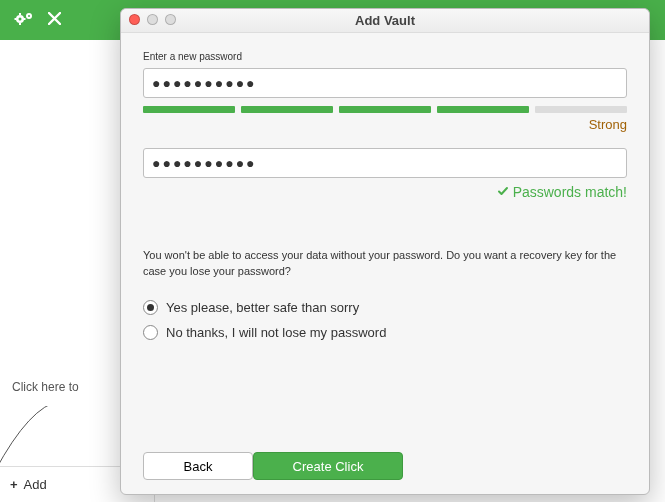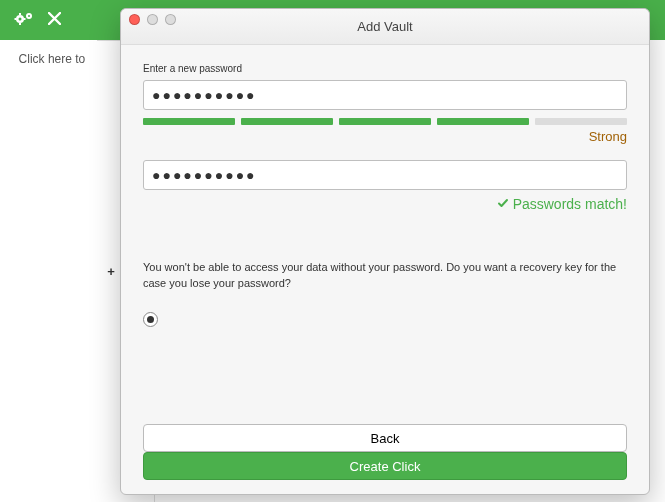--- a/index.html
+++ b/index.html
@@ -2,51 +2,51 @@
 <html><head>
 <meta charset="utf-8">
 <style>
   * { box-sizing: border-box; margin: 0; padding: 0; }
   body { font-family: -apple-system, "Helvetica Neue", Arial, sans-serif; font-size: 13px; color: #333; background: #fff; width: 665px; height: 502px; overflow: hidden; position: relative; }
   .app-header { background: #49b04a; height: 40px; display: flex; align-items: center; justify-content: space-between; padding: 0 14px; color: #fff; }
   .app-header .title { font-weight: 600; letter-spacing: 2px; font-size: 14px; }
   .app-header .right { display: flex; gap: 14px; align-items: center; }
   .app-header .icon { cursor: pointer; }
   .app-body { display: flex; height: calc(100% - 40px); }
-  .sidebar { width: 155px; border-right: 1px solid #ddd; display: flex; flex-direction: row; background: #fff; text-align: right; }
+  .sidebar { width: 155px; border-right: 1px solid #ddd; display: flex; flex-direction: column; background: #fff; }
   .sidebar .spacer { flex: 1; }
   .sidebar .hint { padding: 12px; font-size: 12px; color: #555; }
   .sidebar .curve { height: 60px; position: relative; overflow: hidden; }
   .sidebar .curve svg { position: absolute; left: -10px; bottom: -10px; }
   .sidebar .add { border-top: 1px solid #ddd; padding: 10px; font-size: 13px; color: #333; display: flex; align-items: center; gap: 6px; cursor: pointer; }
   .main { flex: 1; padding: 20px; color: #333; position: relative; }
   .main .bg-text { position: absolute; right: 22px; top: 300px; font-size: 13px; color: #333; text-align: left; line-height: 1.5; }
   
   .modal { position: absolute; left: 120px; top: 8px; width: 530px; height: 487px; background: #f6f6f6; border: 1px solid #bbb; border-radius: 6px; box-shadow: 0 10px 30px rgba(0,0,0,0.25); display: flex; flex-direction: column; }
-  .modal .titlebar { height: 36px; display: flex; align-items: center; position: relative; border-bottom: 1px solid #ddd; background: linear-gradient(#f7f7f7,#ececec); border-radius: 6px 6px 0 0; }
+  .modal .titlebar { height: 24px; display: flex; align-items: center; position: relative; border-bottom: 1px solid #ddd; background: linear-gradient(#f7f7f7,#ececec); border-radius: 6px 6px 0 0; font-weight: bold; }
   .traffic { position: absolute; left: 8px; top: 5px; display: flex; gap: 7px; }
   .dot { width: 11px; height: 11px; border-radius: 50%; border: 0.5px solid rgba(0,0,0,0.2); }
   .dot.red { background: #ff5f57; }
   .dot.gray { background: #ddd; }
   .titlebar .mtitle { flex: 1; text-align: center; font-size: 13px; color: #444; }
   .modal .content { padding: 18px 22px 14px 22px; flex: 1; display: flex; flex-direction: column; }
   .label { font-size: 10px; color: #333; margin-bottom: 6px; }
   .field { width: 100%; height: 30px; border: 1px solid #bfbfbf; border-radius: 3px; background: #fff; padding: 0 8px; font-size: 14px; letter-spacing: 2px; color: #333; }
   .strength { display: flex; gap: 6px; margin-top: 8px; }
   .strength .seg { flex: 1; height: 7px; background: #dcdcdc; border-radius: 1px; }
   .strength .seg.on { background: #4bb04c; }
   .strength-label { text-align: right; color: #a16207; font-size: 13px; margin-top: 4px; }
   .match { text-align: right; color: #4bb04c; font-size: 14px; margin-top: 6px; display: flex; justify-content: flex-end; align-items: center; gap: 4px; }
   .recovery { margin-top: 48px; font-size: 11px; color: #333; line-height: 1.45; }
   .radios { margin-top: 10px; }
   .radio { display: flex; align-items: center; gap: 8px; margin: 10px 0; font-size: 13px; cursor: pointer; }
   .rbox { width: 15px; height: 15px; border: 1px solid #888; border-radius: 50%; display: flex; align-items: center; justify-content: center; background: #fff; }
   .rbox .inner { width: 7px; height: 7px; border-radius: 50%; background: #333; display: none; }
   .radio.selected .rbox .inner { display: block; }
-  .buttons { margin-top: auto; display: flex; padding-top: 10px; flex-direction: column; }
+  .buttons { margin-top: auto; display: flex; padding-top: 10px; }
   .btn { height: 28px; border-radius: 4px; font-size: 13px; padding: 0 22px; cursor: pointer; border: 1px solid #bbb; background: #fff; min-width: 110px; }
   .btn.primary { background: #4bb04c; border-color: #3e9a3f; color: #fff; min-width: 150px; }
   .gap { height: 16px; }
 </style>
 </head>
 <body>
 
 <div class="app-header">
   <div class="right">
     <span class="icon">
@@ -127,20 +127,25 @@
       <span>Passwords match!</span>
     </div>
 
     <div class="recovery">You won't be able to access your data without your password. Do you want a recovery key for the case you lose your password?</div>
 
     <div class="radios">
       <div class="radio selected">
         <div class="rbox">
             <div class="inner"></div>
           </div>
+        <span>Yes please, better safe than sorry</span>
+      </div>
+      <div class="radio">
+        <div class="rbox"></div>
+        <span>No thanks, I will not lose my password</span>
       </div>
     </div>
 
     <div class="buttons">
       <button class="btn">Back</button>
       <button class="btn primary">Create Click</button>
     </div>
   </div>
 </div>
 

